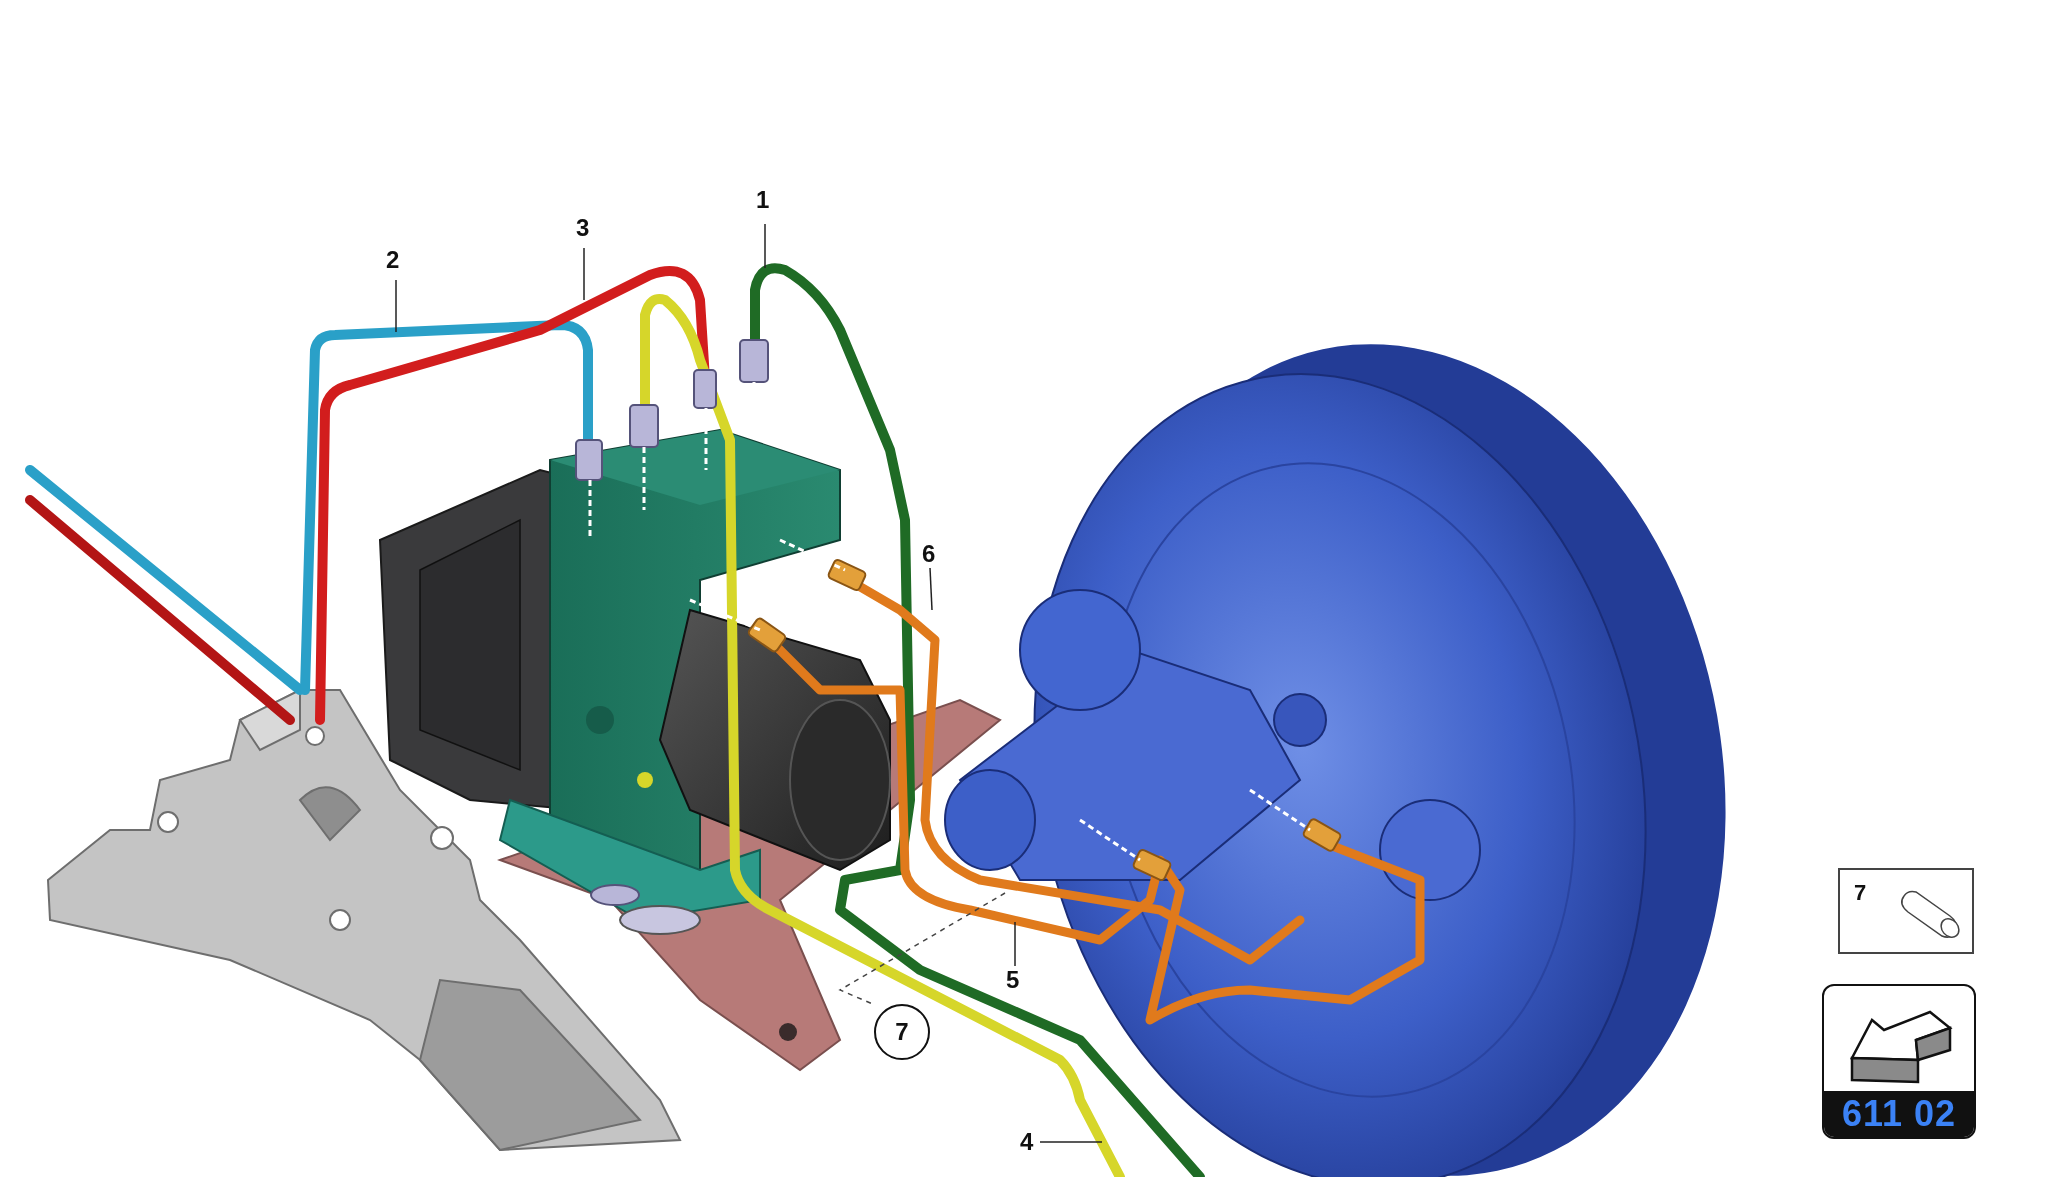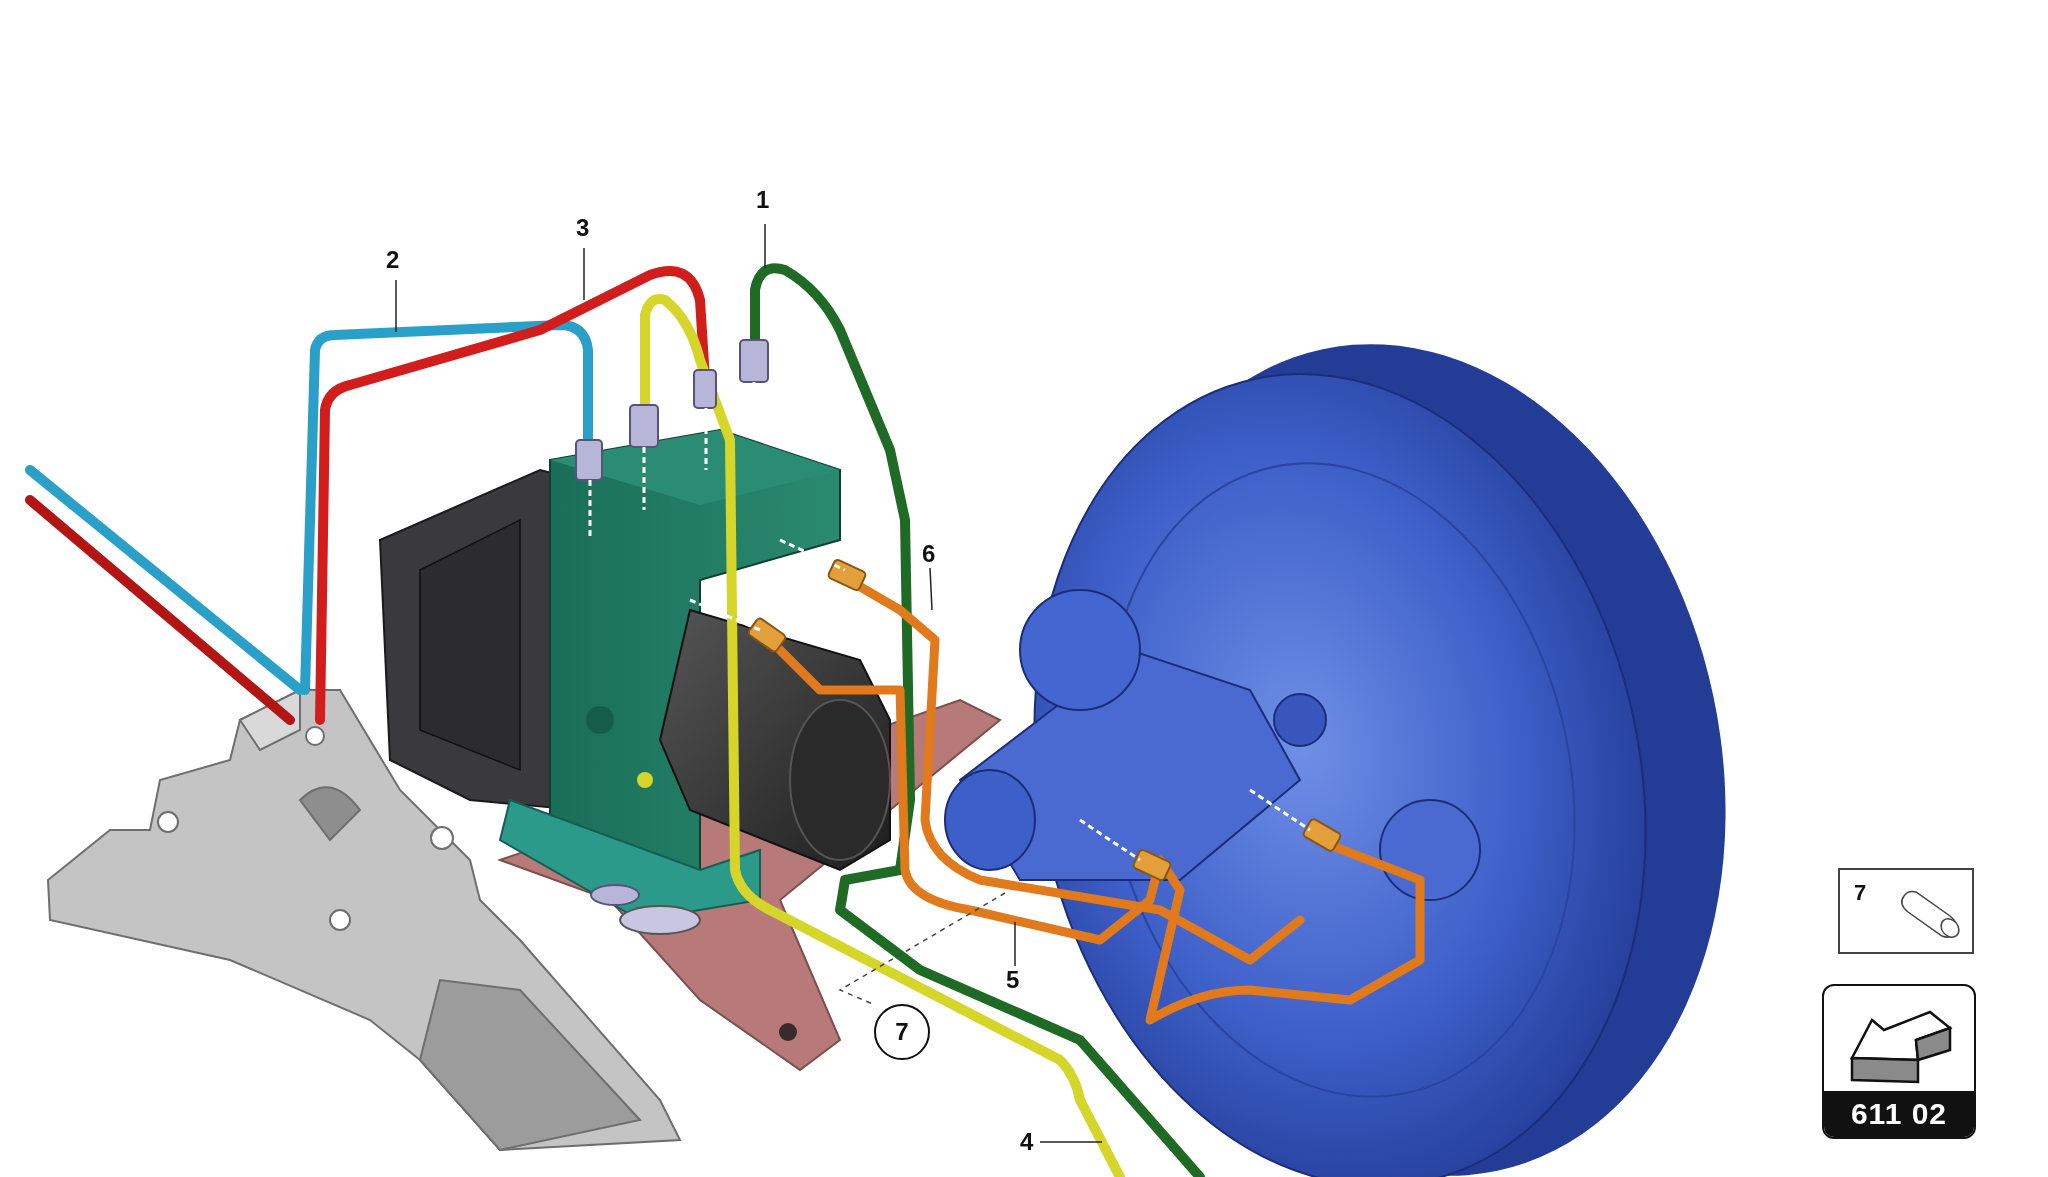--- a/index.html
+++ b/index.html
@@ -10,21 +10,21 @@
              font-weight:bold; font-size:24px; color:#111; line-height:1; }
   .circled { position:absolute; width:56px; height:56px; border:2px solid #111;
              border-radius:50%; display:flex; align-items:center; justify-content:center;
              font-weight:bold; font-size:24px; color:#111; background:#fff; box-sizing:border-box; }
   .ref-box { position:absolute; left:1838px; top:868px; width:136px; height:86px;
              border:2px solid #444; background:#fff; box-sizing:border-box; }
   .ref-box .num { position:absolute; left:14px; top:10px; font-weight:bold; font-size:22px; color:#111; }
   .page-box { position:absolute; left:1822px; top:984px; width:154px; height:155px;
               border:2px solid #111; border-radius:12px; background:#fff; overflow:hidden; box-sizing:border-box; }
   .page-box .code { position:absolute; left:0; bottom:0; width:100%; height:46px; background:#111;
-                    color:#ffffff; font-weight:bold; font-size:30px; display:flex; align-items:center;
+                    color:#3b82f6; font-weight:bold; font-size:36px; display:flex; align-items:center;
                     justify-content:center; letter-spacing:1px; }
 </style>
 </head>
 <body>
 
 <svg id="diagram" viewBox="0 0 2048 1177" xmlns="http://www.w3.org/2000/svg">
   <defs>
     <radialGradient id="servoGrad" cx="0.45" cy="0.45" r="0.6">
       <stop offset="0" stop-color="#6f8fe6"></stop>
       <stop offset="0.6" stop-color="#3d5fc8"></stop>

